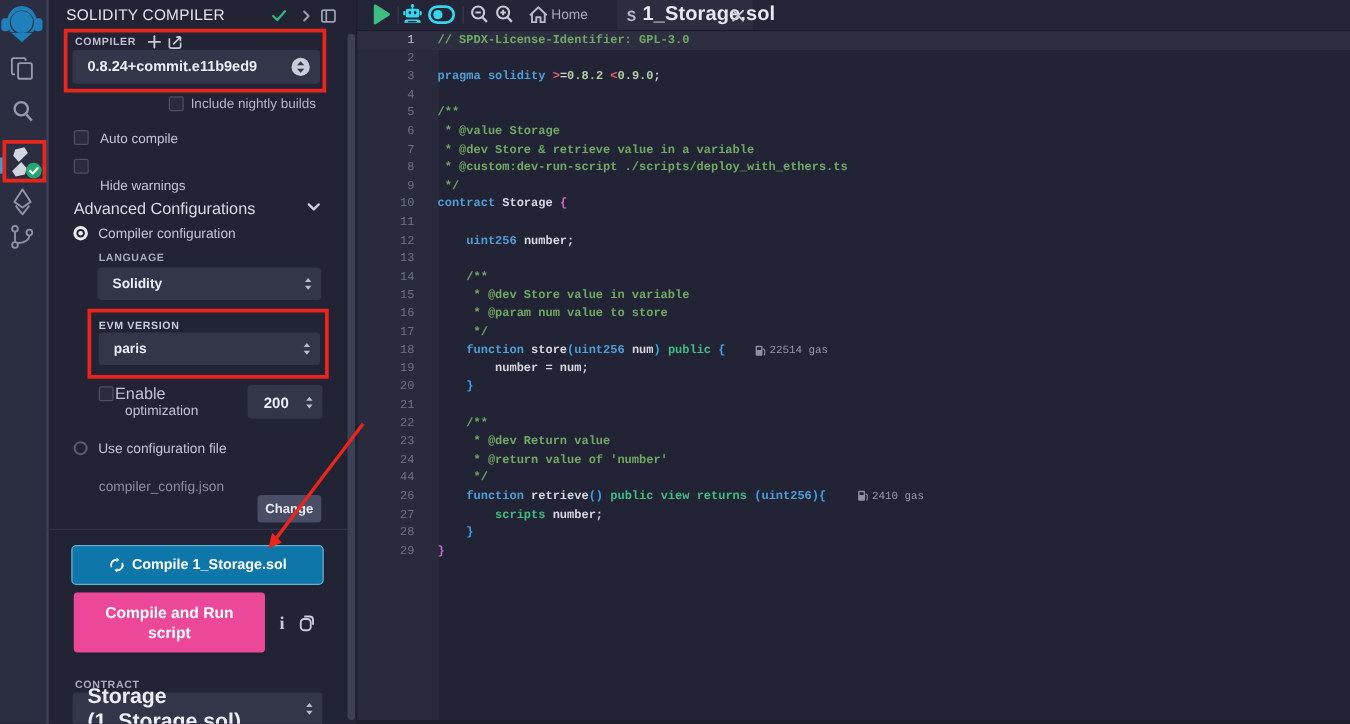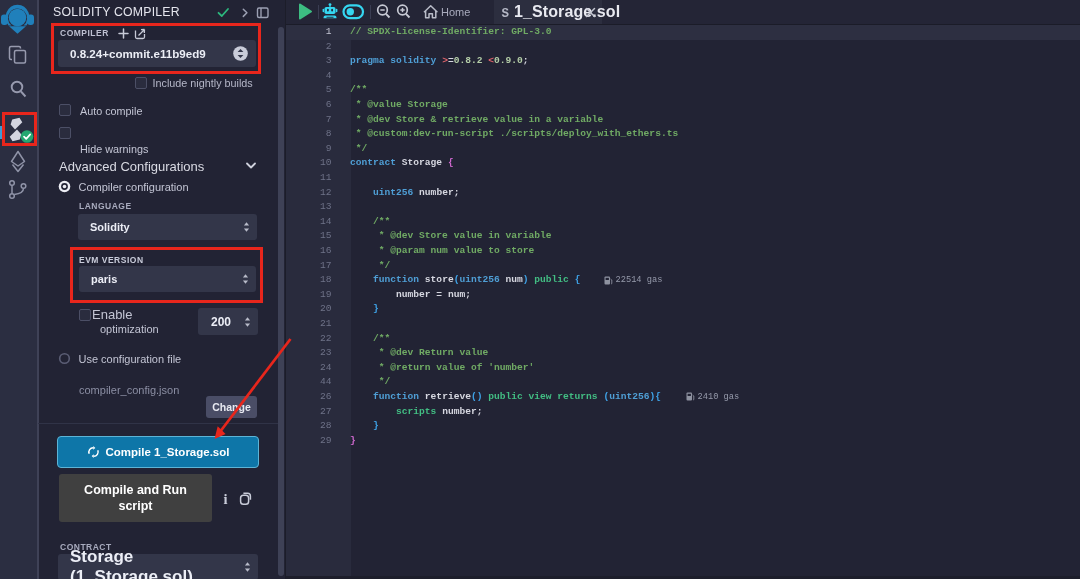--- a/index.html
+++ b/index.html
@@ -167,21 +167,21 @@
 <div class="abs" style="left:57px;top:436px;width:202px;height:32px;background:#0e76a8;border:1.5px solid #5db4d6;
   border-radius:4px;box-sizing:border-box;display:flex;align-items:center;justify-content:center;">
   <svg width="13" height="12" viewBox="0 0 13 12" style="margin-right:6px;">
     <path d="M2.2 7.8 A 4.3 4.3 0 0 1 6.3 1.8" fill="none" stroke="#fff" stroke-width="1.5"></path>
     <path d="M10.8 4.2 A 4.3 4.3 0 0 1 6.7 10.2" fill="none" stroke="#fff" stroke-width="1.5"></path>
     <path d="M6.3 0 L8.3 1.9 L6.2 3.7" fill="#fff"></path>
     <path d="M6.7 12 L4.7 10.1 L6.8 8.3" fill="#fff"></path>
   </svg>
   <span style="color:#fff;font-size:11.5px;font-weight:600;">Compile 1_Storage.sol</span>
 </div>
-<div class="abs" style="left:59px;top:474px;width:153px;height:48px;background:#404040;border-radius:3px;
+<div class="abs" style="left:59px;top:474px;width:153px;height:48px;background:#ec4899;border-radius:3px;
   display:flex;align-items:center;justify-content:center;text-align:center;color:#fff;font-size:12.5px;font-weight:700;line-height:16.5px;">Compile and Run<br>script</div>
 <div class="abs" style="left:223.5px;top:490.5px;width:10px;height:15px;color:#c9ccd9;font-family:'Liberation Serif',serif;font-size:14.5px;font-weight:700;">i</div>
 <svg class="abs" style="left:238px;top:491px;" width="15" height="15" viewBox="0 0 15 15">
   <rect x="2.6" y="4.2" width="8" height="9" rx="2.8" stroke="#c9ccd9" stroke-width="1.5" fill="none"></rect>
   <path d="M5.4 2.2 L9.6 2.2 Q12.4 2.2 12.4 5 L12.4 8.8" stroke="#c9ccd9" stroke-width="1.5" fill="none"></path>
 </svg>
 
 <div class="slbl" style="left:60px;top:542px;">CONTRACT</div>
 <div class="sel" style="left:58px;top:554px;width:200px;height:26px;">
   <div class="txt" style="font-size:17px;font-weight:600;">Storage (1_Storage.sol)</div>

